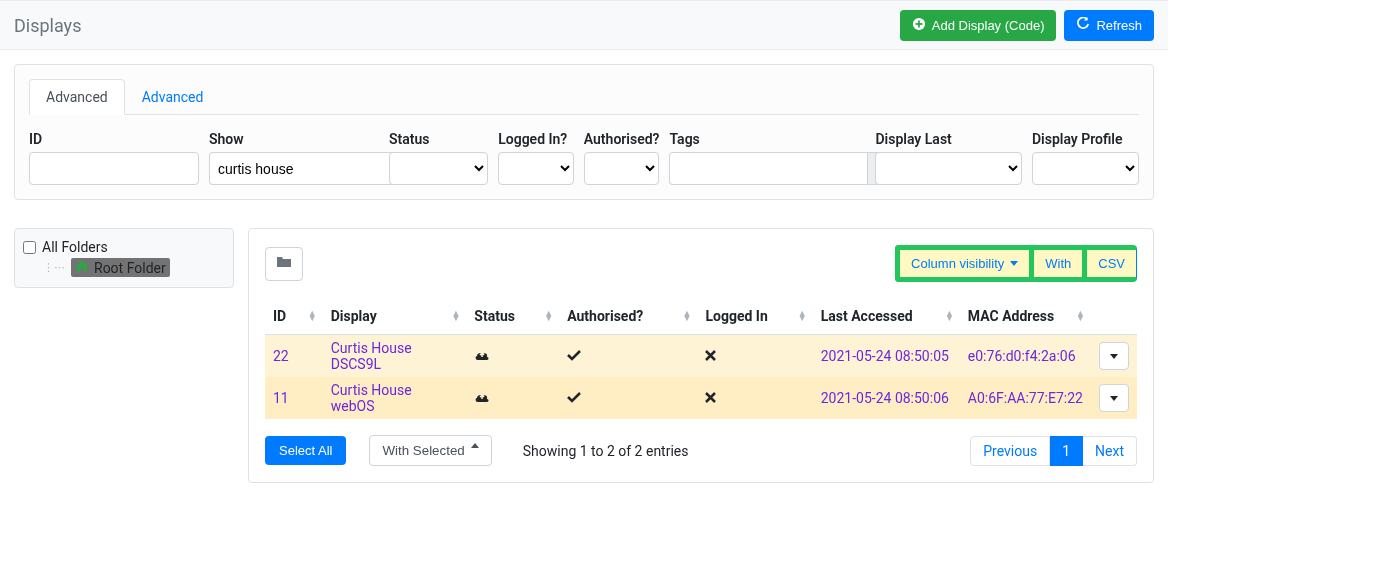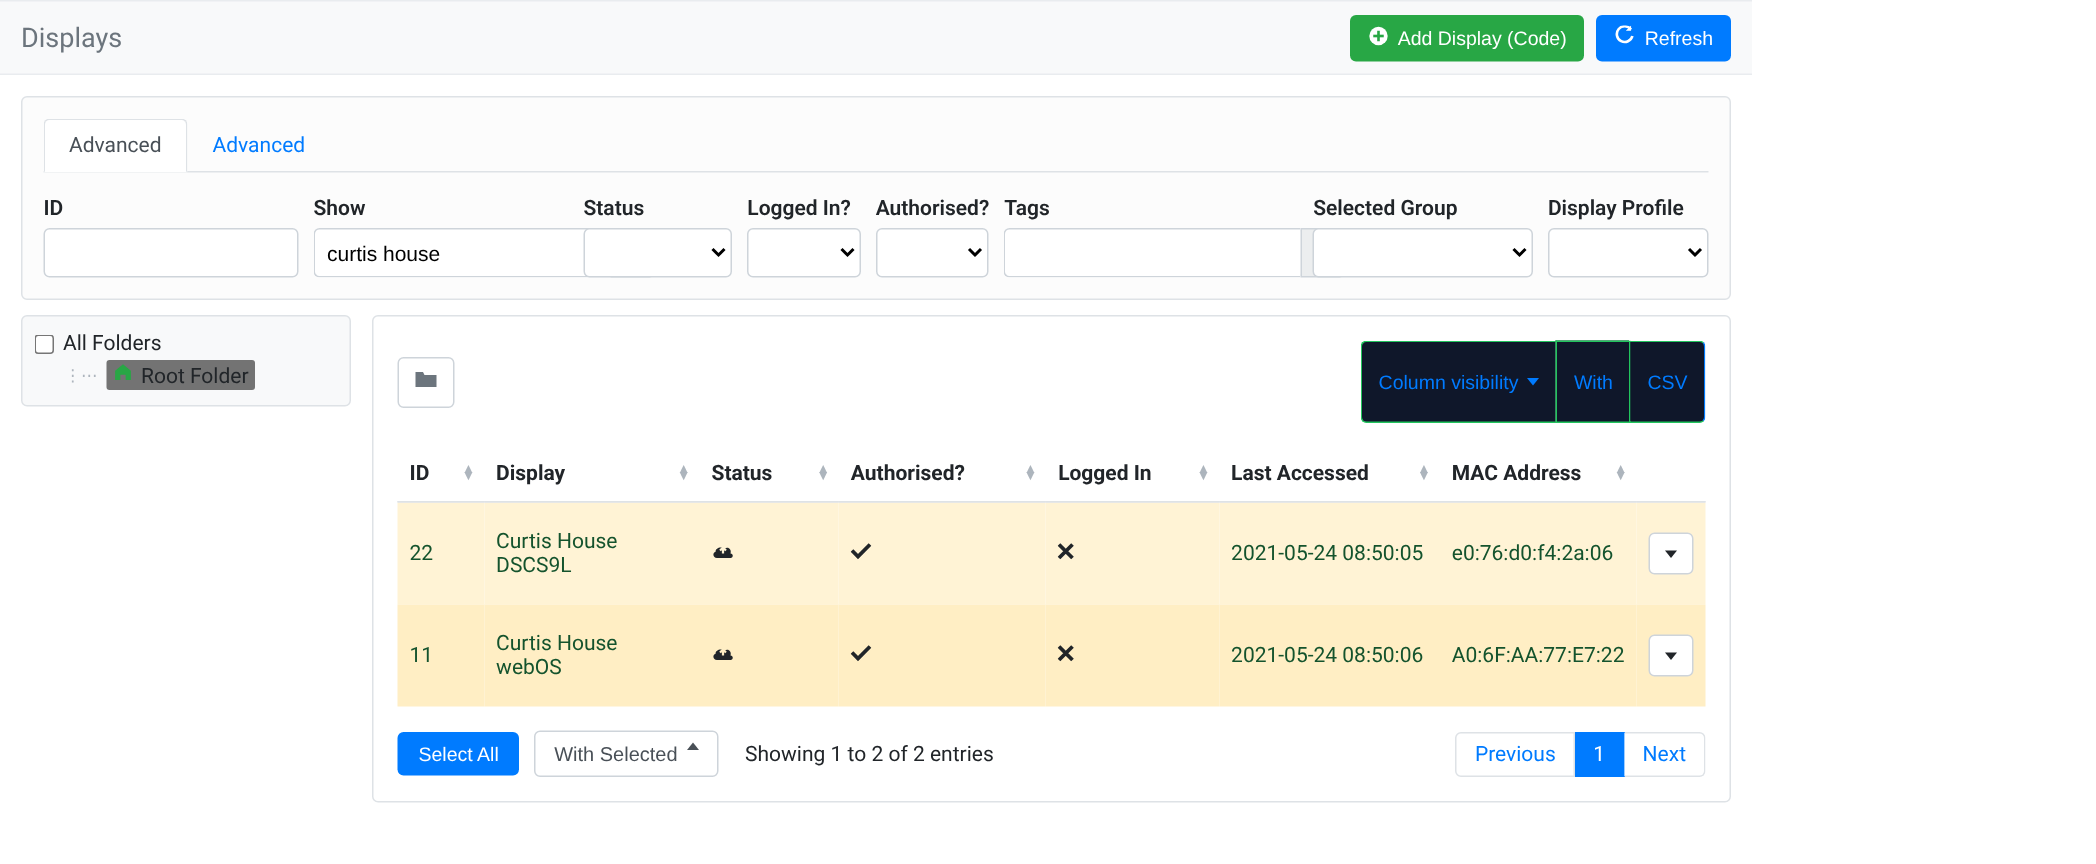--- a/index.html
+++ b/index.html
@@ -4,34 +4,34 @@
 <style>
 *{box-sizing:border-box;margin:0;padding:0}
 html,body{width:1397px;height:576px;font-family:-apple-system,BlinkMacSystemFont,"Segoe UI",Roboto,Arial,sans-serif;font-size:14px;color:#212529;background:#fff}
 .page{width:1168px;height:576px;position:relative;background:#fff}
 .header-bar{height:50px;background:#f8f9fa;border-top:1px solid #e9ecef;border-bottom:1px solid #e9ecef;display:flex;align-items:center;justify-content:space-between;padding:0 14px}
 .page-title{font-size:18px;color:#6c757d;font-weight:400}
 .header-actions{display:flex;gap:8px}
 .btn{display:inline-flex;align-items:center;gap:6px;padding:7px 12px;border:none;border-radius:4px;font-size:13px;cursor:pointer;white-space:nowrap}
 .btn-success{background:#28a745;color:#fff}
 .btn-primary{background:#007bff;color:#fff}
-.btn-outline-primary{background:#0f172a;color:#007bff;border:1px solid #22c55e;padding:19px 11px}
+.btn-outline-primary{background:#fef9c3;color:#007bff;border:5px solid #22c55e;padding:6px 11px}
 .icon-svg{width:14px;height:14px;display:inline-block;flex-shrink:0}
 .content{padding:14px}
 .panel{border:1px solid #dee2e6;border-radius:4px;padding:14px;background:#fcfcfc}
 .tabs{display:flex;border-bottom:1px solid #dee2e6;margin-bottom:16px}
 .tab{padding:9px 16px;color:#007bff;cursor:pointer;border:1px solid transparent;border-bottom:none;margin-bottom:-1px}
 .tab.active{background:#fff;color:#495057;border:1px solid #dee2e6;border-bottom-color:#fff;border-radius:4px 4px 0 0}
 .filters{display:flex;gap:10px;align-items:flex-end;flex-wrap:nowrap}
 .filter-group{display:flex;flex-direction:column;gap:5px}
 .filter-label{font-weight:600;color:#212529;font-size:14px}
 .input,.select{border:1px solid #ced4da;border-radius:4px;padding:5px 8px;font-size:14px;height:33px;background:#fff}
 .filter-check{display:flex;align-items:center;border:1px solid #ced4da;border-radius:4px;padding:0 7px;height:33px;background:#eceeef}
 .filter-check input{width:14px;height:14px}
-.main-row{display:flex;gap:14px;margin-top:10px}
+.main-row{display:flex;gap:14px;margin-top:28px}
 .tree-panel{width:220px;border:1px solid #dee2e6;border-radius:4px;padding:10px 10px 10px 8px;background:#f8f9fa;align-self:flex-start}
 .tree-all{display:flex;align-items:center;gap:6px;color:#212529}
 .tree-all input{width:13px;height:13px}
 .tree-node{display:flex;align-items:center;gap:4px;margin-top:3px;margin-left:20px}
 .tree-dots{color:#adb5bd;font-size:11px;margin-right:2px}
 .tree-label{background:#737373;padding:1px 4px;border-radius:2px;display:inline-flex;align-items:flex-end;gap:5px}
 .tree-home{color:#28a745}
 .grid-panel{flex:1;border:1px solid #dee2e6;border-radius:4px;background:#fff;padding:16px}
 .grid-top{display:flex;justify-content:space-between;align-items:center;margin-bottom:16px}
 .folder-btn{width:38px;height:34px;border:1px solid #ced4da;border-radius:4px;background:#fff;display:flex;align-items:center;justify-content:center;color:#6c757d;cursor:pointer}
@@ -41,27 +41,27 @@
 .entries-wrap{position:relative;display:inline-block}
 .entries-wrap::after{content:"";position:absolute;right:8px;top:50%;width:0;height:0;pointer-events:none}
 .entries-arrows{position:absolute;right:6px;top:50%;transform:translateY(-50%);display:flex;flex-direction:column;line-height:5px;font-size:8px;color:#495057;pointer-events:none}
 .btn-group{display:inline-flex}
 .btn-group .btn-outline-primary{border-radius:0;border-right:none}
 .btn-group .btn-outline-primary:first-child{border-radius:4px 0 0 4px}
 .btn-group .btn-outline-primary:last-child{border-radius:0 4px 4px 0;border-right:1px solid #007bff}
 table.grid{width:100%;border-collapse:collapse}
 table.grid thead th{text-align:left;font-weight:700;padding:10px 8px;border-bottom:1px solid #dee2e6;position:relative;color:#212529}
 .sort-icons{position:absolute;right:6px;top:50%;transform:translateY(-50%);display:flex;flex-direction:column;line-height:5px;font-size:9px;color:#adb5bd}
-table.grid tbody td{padding:18px 8px;color:#14532d}
+table.grid tbody td{padding:5px 8px;color:#6d28d9}
 table.grid tbody tr{background:#fff3d5}
 table.grid tbody tr:nth-child(even){background:#ffeec4}
 .row-menu{width:30px;height:28px;border:1px solid #ced4da;border-radius:4px;background:#fff;display:inline-flex;align-items:center;justify-content:center;cursor:pointer}
 .caret-down{width:0;height:0;border-left:4px solid transparent;border-right:4px solid transparent;border-top:5px solid #212529}
 .grid-bottom{display:flex;align-items:center;justify-content:space-between;margin-top:16px}
-.grid-bottom-left{display:flex;align-items:center;gap:10px}
+.grid-bottom-left{display:flex;align-items:center;gap:23px}
 .btn-selectall{background:#007bff;color:#fff;border-radius:4px;padding:7px 14px}
 .btn-withsel{background:#fff;color:#495057;border:1px solid #ced4da;border-radius:4px;padding:7px 12px;display:inline-flex;align-items:flex-start;gap:6px}
 .entries-info{color:#212529;margin-left:8px}
 .pagination{display:flex}
 .page-btn{border:1px solid #dee2e6;padding:6px 12px;color:#007bff;background:#fff;cursor:pointer}
 .page-btn:first-child{border-radius:4px 0 0 4px}
 .page-btn:last-child{border-radius:0 4px 4px 0}
 .page-btn.active{background:#007bff;color:#fff;border-color:#007bff}
 .page-btn:not(:first-child){border-left:none}
 </style>
@@ -126,21 +126,21 @@
       <div class="filter-group" style="width:196px">
         <label class="filter-label">Tags</label>
         <div style="display:flex">
           <input class="input" style="flex: 1 1 0%; border-radius: 4px 0px 0px 4px; border-right: none;">
           <div class="filter-check" style="border-radius:0 4px 4px 0">
                 <input type="checkbox" style="">
               </div>
         </div>
       </div>
       <div class="filter-group" style="width:186px">
-        <label class="filter-label">Selected Group</label>
+        <label class="filter-label">Display Last</label>
         <select class="select"><option></option></select>
       </div>
       <div class="filter-group" style="width:136px">
         <label class="filter-label">Display Profile</label>
         <select class="select"><option></option></select>
       </div>
     </div>
   </div>
 
   <div class="main-row">

